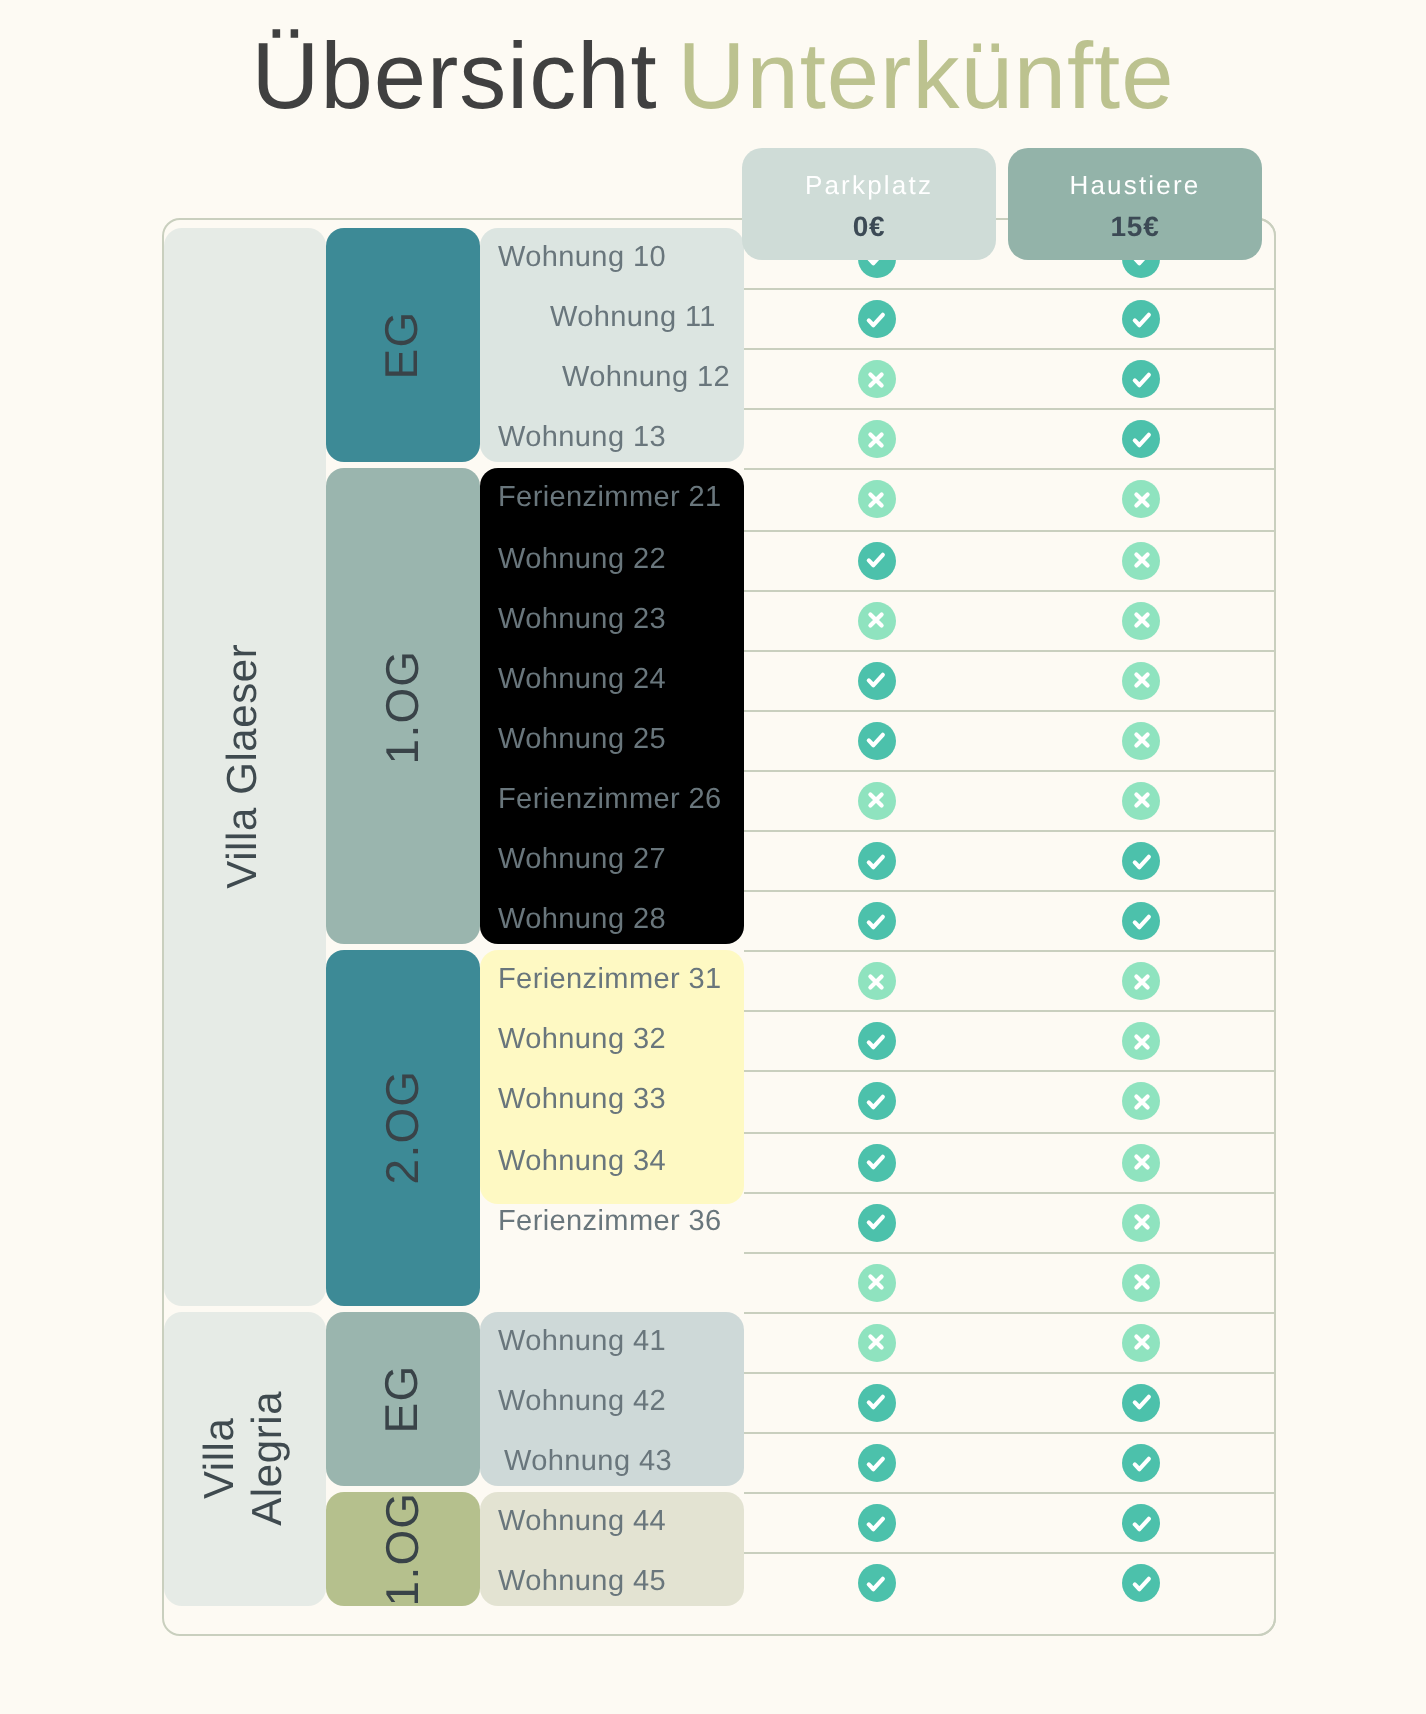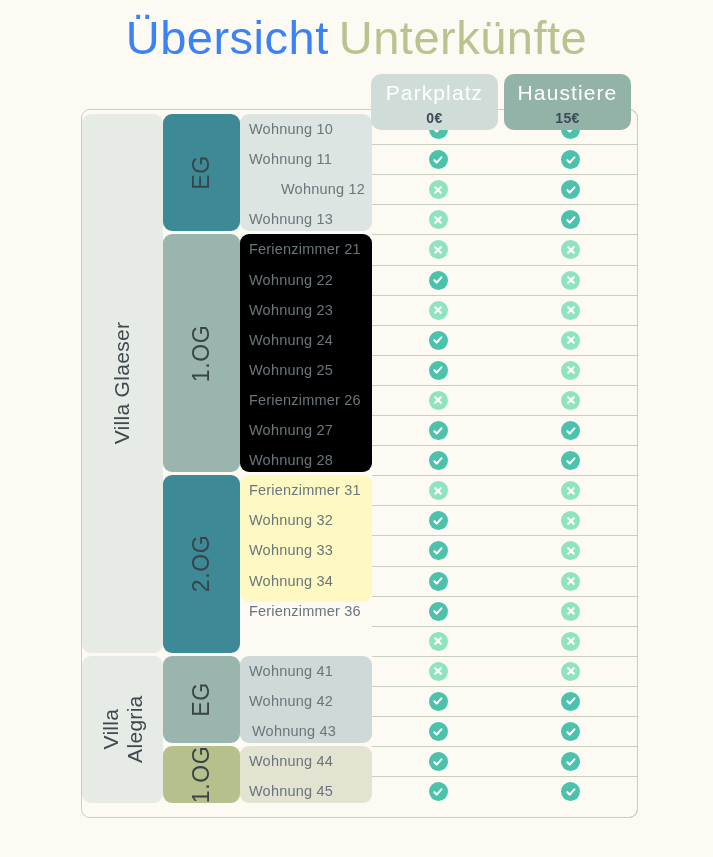--- a/index.html
+++ b/index.html
@@ -14,21 +14,21 @@
   
   .title{
     position:absolute;
     left:0;right:0;top:10px;
     text-align:center;
     font-size:47px;
     font-weight:300;
     letter-spacing:0.5px;
     white-space:nowrap;
   }
-  .title .t1{color:#3b82f6;}
+  .title .t1{color:#404040;}
   .title .t2{color:#bcc28f;margin-left:10px;}
 
   
   .colheads{
     position:absolute;
     left:371px;top:74px;
     width:267px;height:56px;
     display:flex;
     z-index:6;
   }
@@ -38,21 +38,21 @@
     display:flex;
     flex-direction:column;
     align-items:center;
     justify-content:center;
     box-sizing:border-box;
     padding-top:2px;
   }
   .pill.p1{background:#cfdcd7;margin-right:6px;}
   .pill.p2{background:#93b3a9;}
   .pill .ph{
-    font-size:21px;
+    font-size:13px;
     color:#ffffff;
     font-weight:300;
     letter-spacing:1.1px;
     line-height:1.25;
   }
   .pill .pp{
     font-size:14px;
     color:#3c4a55;
     font-weight:bold;
     letter-spacing:0.4px;
@@ -199,21 +199,21 @@
 <div class="table">
   <div class="grid" id="grid">
       <div class="villa" style="top: 4px; height: 538.8px;">
         <div class="vlabel">Villa Glaeser</div>
       </div>
       <div class="floor" style="top: 4px; height: 117.4px; background: rgb(61, 138, 150);">
         <div class="flabel">EG</div>
       </div>
       <div class="namesblock" style="top: 4px; height: 117.4px; background: rgb(220, 229, 225);">
         <div class="namerow" style="height: 30.1px;">Wohnung 10</div>
-        <div class="namerow" style="height: 30.1px;">Wohnung 11</div>
+        <div class="namerow" style="height: 30.1px; margin-left: 26px;">Wohnung 11</div>
         <div class="namerow" style="height: 30.1px; padding-left: 41px;">Wohnung 12</div>
         <div class="namerow" style="height: 30.1px;">Wohnung 13</div>
       </div>
       <div class="floor" style="top: 124.4px; height: 237.8px; background: rgb(154, 181, 174);">
         <div class="flabel">1.OG</div>
       </div>
       <div class="namesblock" style="top: 124.4px; height: 237.8px; background: #000000;">
         <div class="namerow" style="height: 30.1px;">Ferienzimmer 21</div>
         <div class="namerow" style="height: 30.1px;">Wohnung 22</div>
         <div class="namerow" style="height: 30.1px; text-align: center;">Wohnung 23</div>

